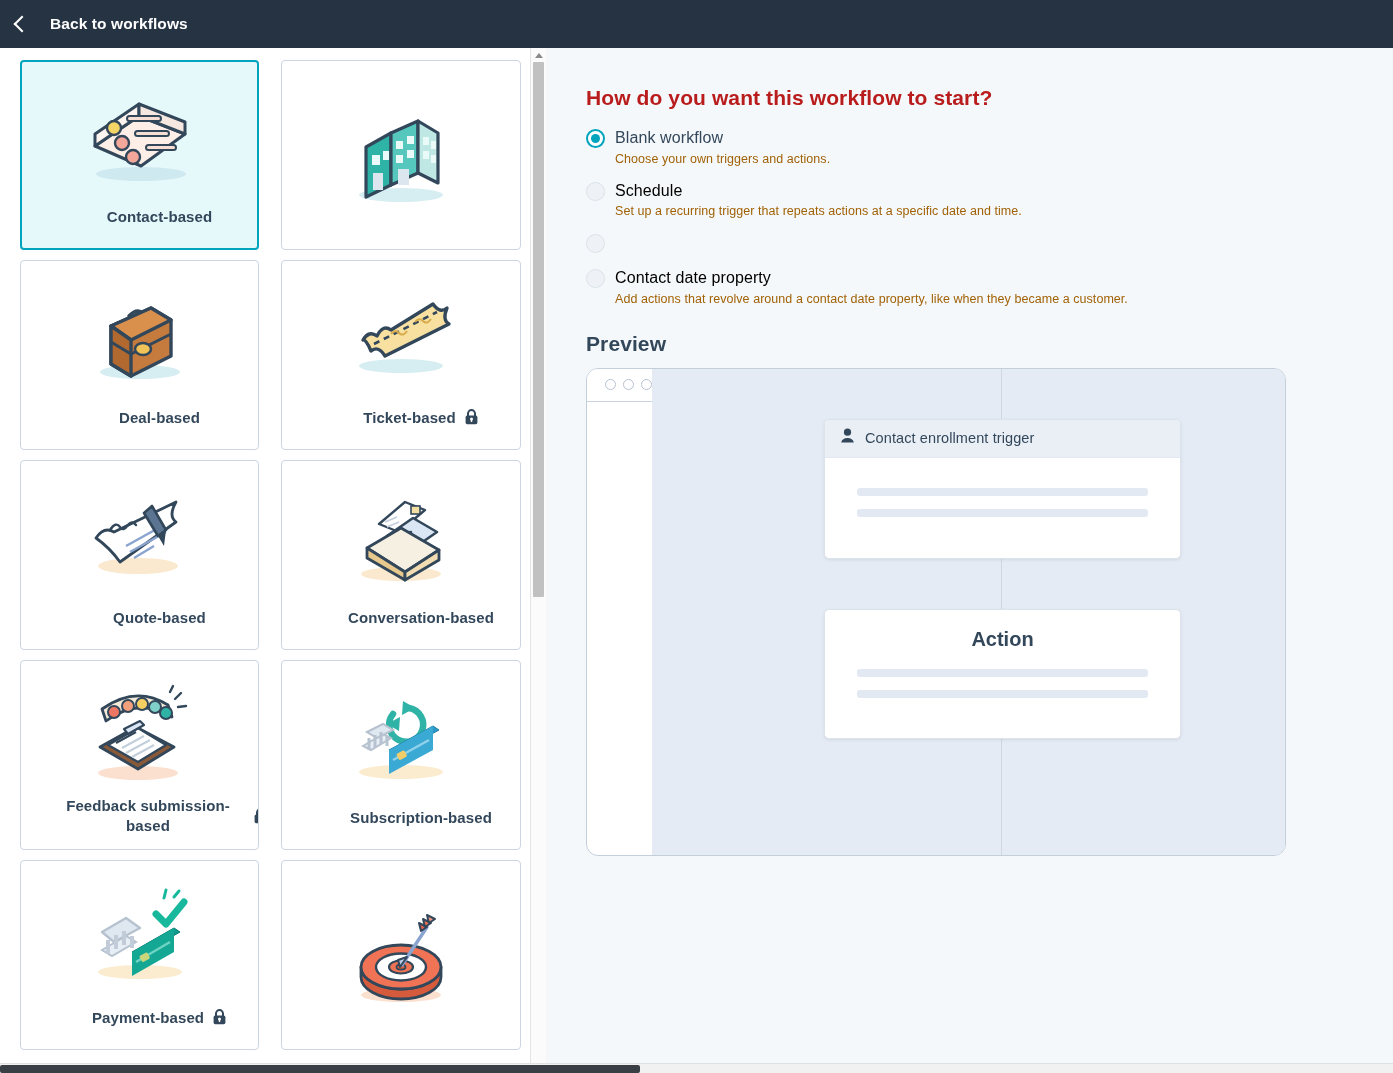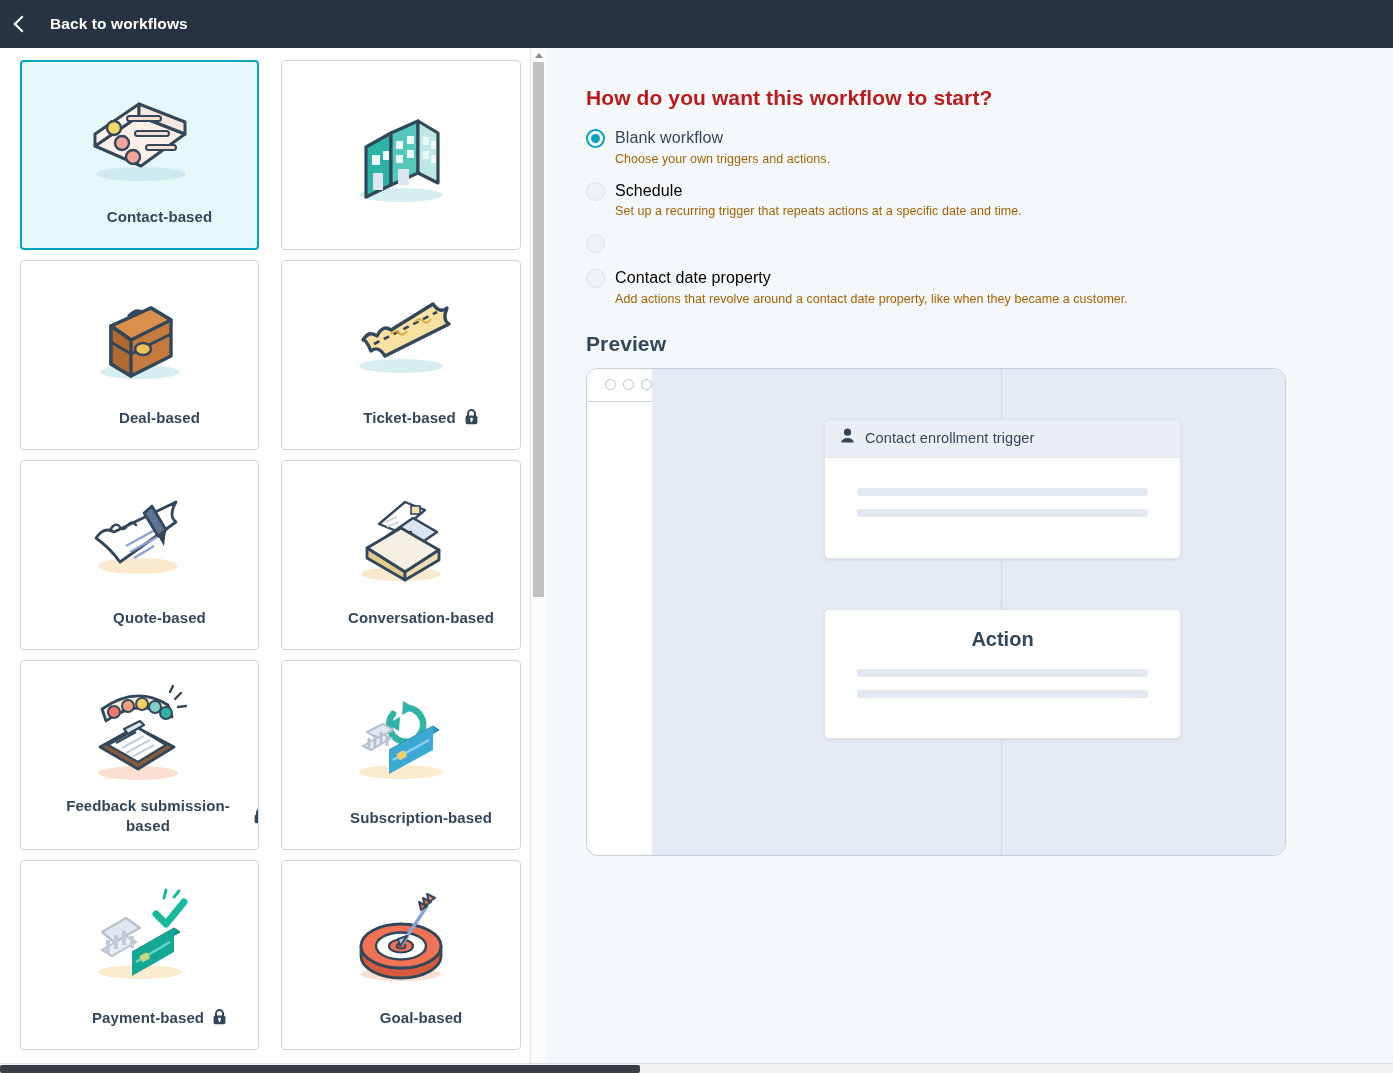--- a/index.html
+++ b/index.html
@@ -548,23 +548,20 @@
               <ellipse cx="60" cy="58" rx="25" ry="13.5" fill="#ffffff" stroke="#33475b" stroke-width="2.4"></ellipse>
               <ellipse cx="60" cy="58" rx="12" ry="6.5" fill="#ef7354" stroke="#33475b" stroke-width="2.2"></ellipse>
               <ellipse cx="60" cy="58" rx="4.5" ry="2.6" fill="#d65b3c" stroke="#33475b" stroke-width="1.8"></ellipse>
               <path d="M86 18 L61 56" stroke="#8aa4d0" stroke-width="3.4" stroke-linecap="round"></path>
               <path d="M59 58 L66 48 L57 51 Z" fill="#b7c9e3" stroke="#33475b" stroke-width="2" stroke-linejoin="round"></path>
               <path d="M86 18 L78 14 L80 22 Z" fill="#e0624a" stroke="#33475b" stroke-width="2" stroke-linejoin="round"></path>
               <path d="M90 14 L82 10 L84 18 Z" fill="#ef7354" stroke="#33475b" stroke-width="2" stroke-linejoin="round"></path>
               <path d="M94 10 L86 6 L88 14 Z" fill="#f39a80" stroke="#33475b" stroke-width="2" stroke-linejoin="round"></path>
             </svg>
           </div>
-          <div class="card-label">
-            <span>Goal-based</span>
-          </div>
         </div>
 
       </div>
     </div>
 
     <div class="vscrollbar">
       <div class="vsb-arrow up">
         <span class="vsb-tri up"></span>
       </div>
       <div class="vsb-thumb"></div>

